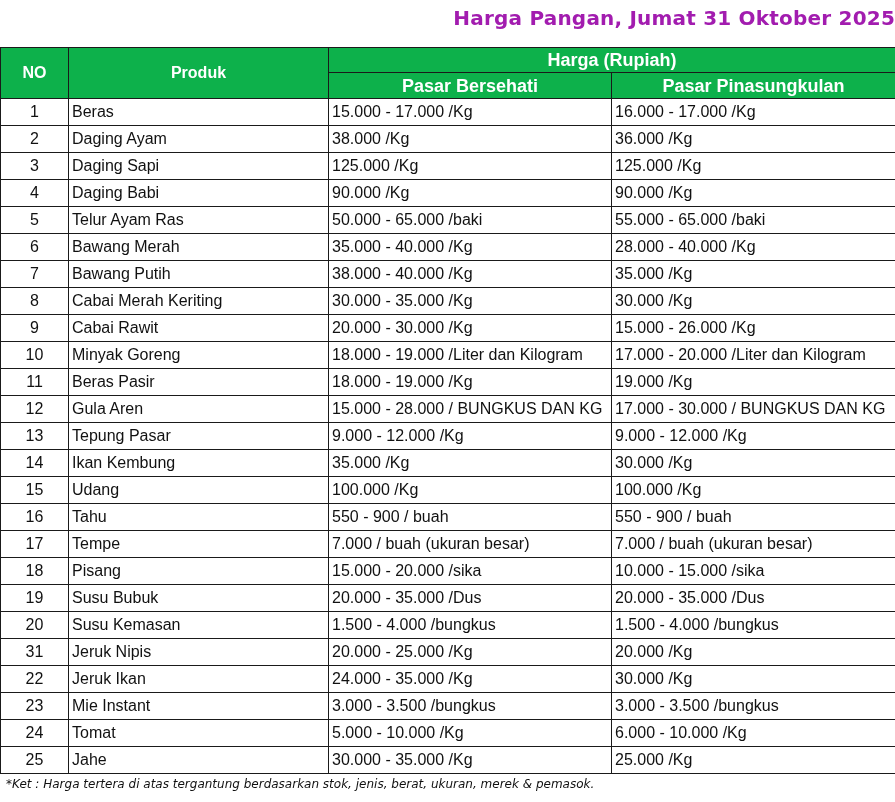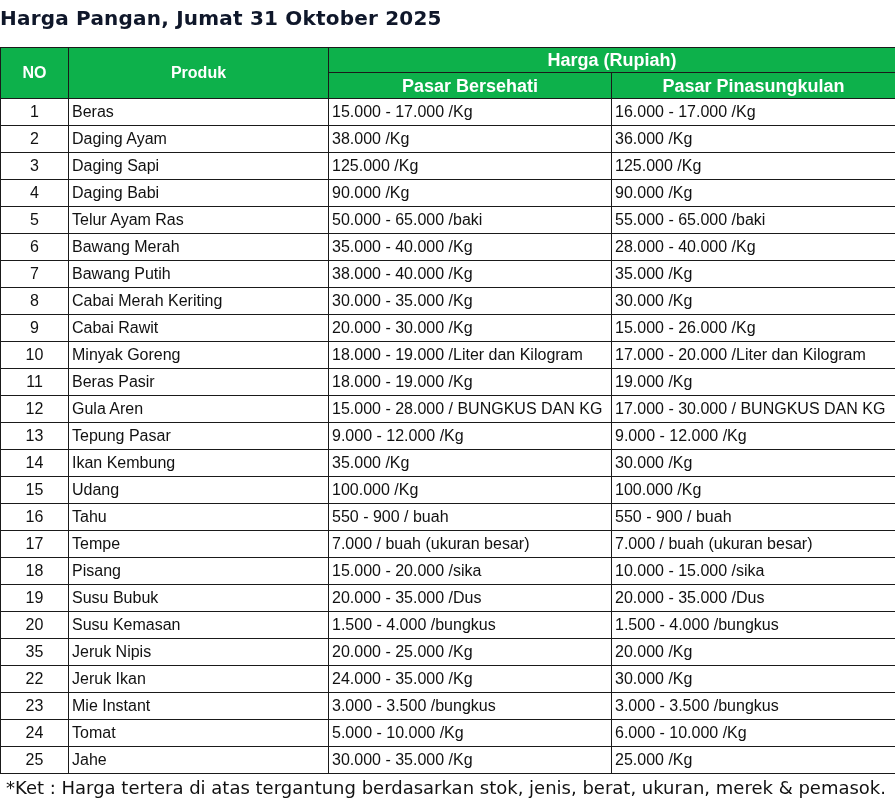--- a/index.html
+++ b/index.html
@@ -1,19 +1,19 @@
 <!DOCTYPE html>
 <html><head>
 <meta charset="utf-8">
 <style>
   html, body { margin: 0; padding: 0; background: #ffffff; }
   body { width: 895px; height: 802px; overflow: hidden; position: relative; font-family: "Liberation Sans", sans-serif; }
   .title {
-    position: absolute; left: 0; top: 6px; width: 895px; text-align: left;
-    font-family: "DejaVu Sans", sans-serif; font-weight: bold; font-size: 20px; color: #0f172a;
+    position: absolute; left: 0; top: 6px; width: 895px; text-align: right;
+    font-family: "DejaVu Sans", sans-serif; font-weight: bold; font-size: 20px; color: #a21caf;
     letter-spacing: 0.2px;
   }
   table.prices {
     position: absolute; left: 0; top: 47px; width: 895px;
     border-collapse: collapse; table-layout: fixed;
   }
   table.prices col.c-no { width: 68px; }
   table.prices col.c-prod { width: 260px; }
   table.prices col.c-a { width: 283px; }
   table.prices col.c-b { width: 284px; }
@@ -24,21 +24,21 @@
   table.prices th.hdr-tall { height: 51px; font-size: 16px; }
   table.prices tr.h1 th { height: 24px; }
   table.prices tr.h2 th { height: 25px; margin-left: 44px; }
   table.prices td {
     border: 1px solid #1a1a1a; font-size: 16px; color: #111; height: 26px;
     padding: 0 0 0 3px; white-space: nowrap; overflow: hidden; line-height: 26px;
   }
   table.prices td.no { text-align: center; padding: 0; }
   .footnote {
     position: absolute; left: 6px; top: 777px; font-family: "DejaVu Sans", sans-serif;
-    font-size: 18px; color: #111; white-space: nowrap;
+    font-style: italic; font-size: 12px; color: #111; white-space: nowrap;
   }
 </style>
 </head>
 <body>
 
 <div class="title">Harga Pangan, Jumat 31 Oktober 2025</div>
 
 <table class="prices">
   <colgroup>
     <col class="c-no">
@@ -172,21 +172,21 @@
         <td>20.000 - 35.000 /Dus</td>
         <td>20.000 - 35.000 /Dus</td>
       </tr>
       <tr>
         <td class="no">20</td>
         <td>Susu Kemasan</td>
         <td>1.500 - 4.000 /bungkus</td>
         <td>1.500 - 4.000 /bungkus</td>
       </tr>
       <tr>
-        <td class="no">35</td>
+        <td class="no">31</td>
         <td>Jeruk Nipis</td>
         <td>20.000 - 25.000 /Kg</td>
         <td>20.000 /Kg</td>
       </tr>
       <tr>
         <td class="no">22</td>
         <td>Jeruk Ikan</td>
         <td>24.000 - 35.000 /Kg</td>
         <td>30.000 /Kg</td>
       </tr>

